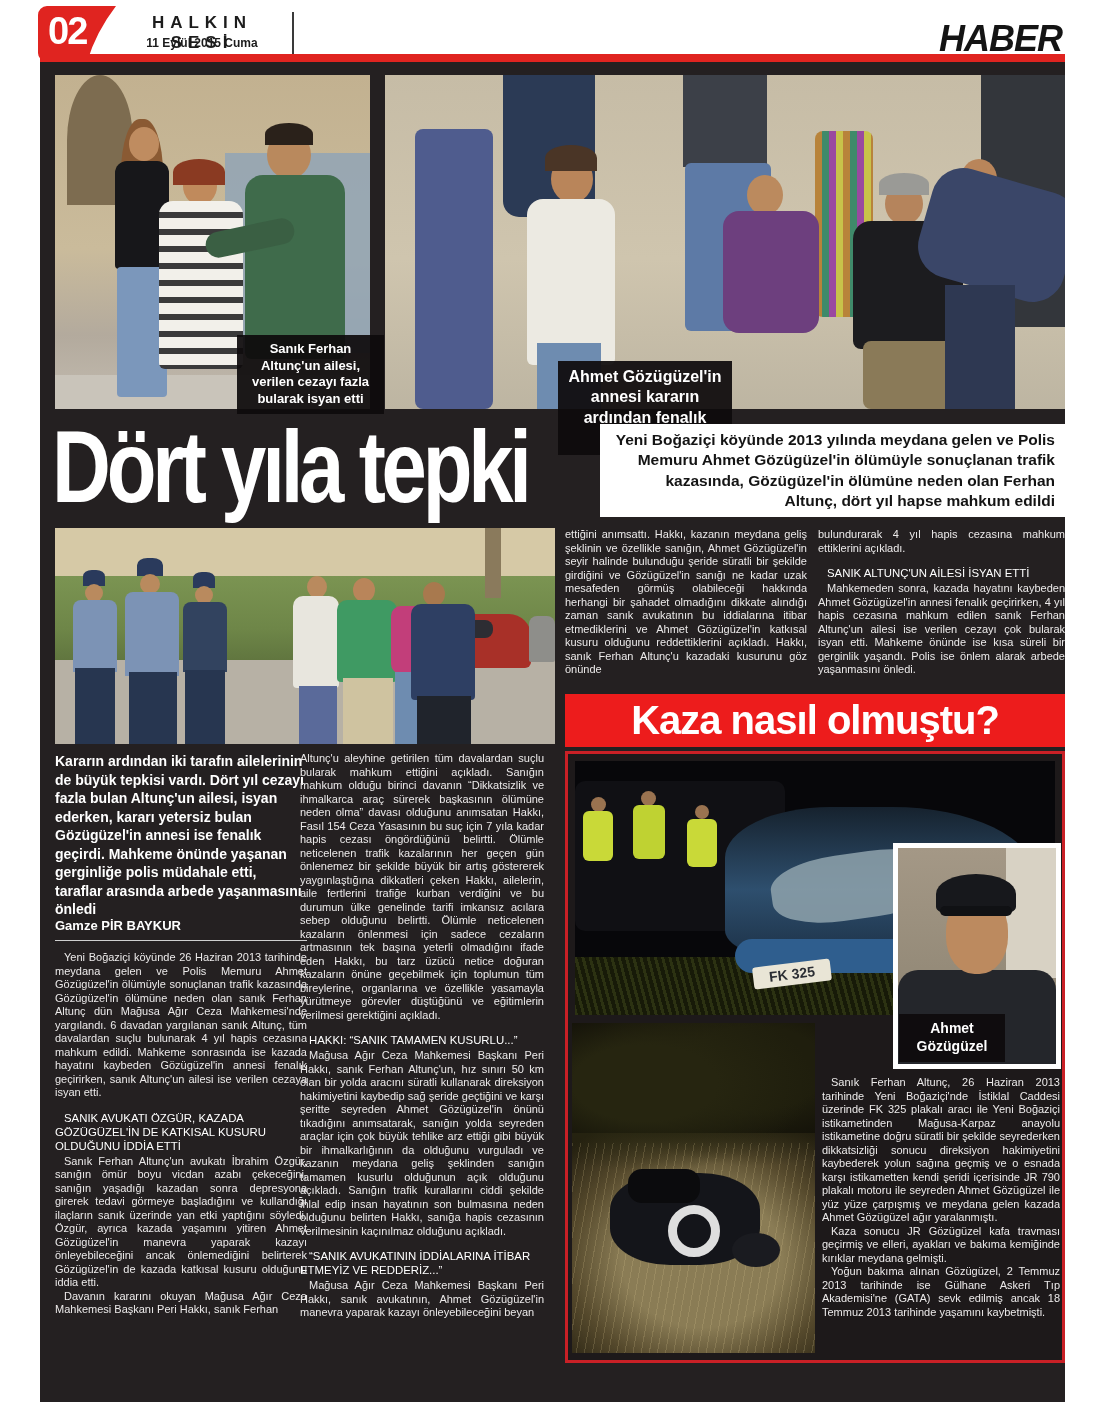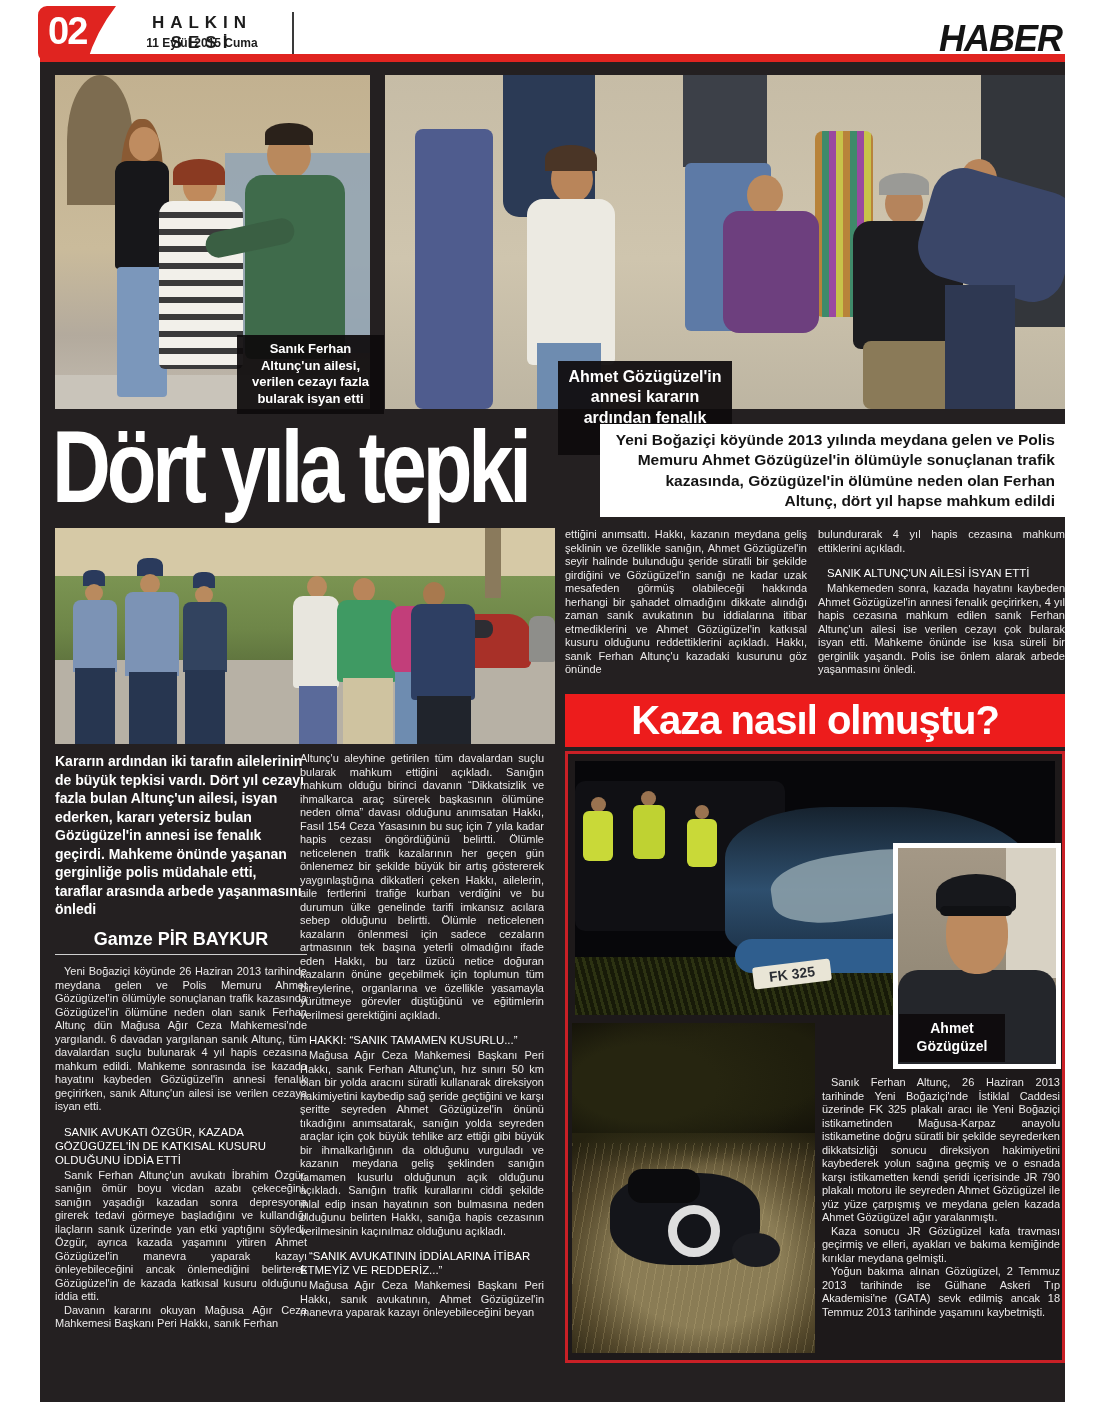--- a/index.html
+++ b/index.html
@@ -32,21 +32,21 @@
         display:flex;align-items:center;justify-content:center;}
   .deck .t{color:#141414;font-weight:bold;font-size:15.5px;line-height:1.32;text-align:right;
            padding:2px 10px;}
   
   .col{position:absolute;color:#eceaea;font-size:11px;line-height:13.5px;text-align:justify;
        overflow:hidden;}
   .p{text-indent:9px;margin:0;}
   .sub{color:#ffffff;font-weight:normal;margin:11px 0 2px 0;text-align:left;text-indent:9px;
        font-size:11.4px;line-height:14px;}
   .intro{color:#ffffff;font-weight:bold;font-size:14px;line-height:18.5px;text-align:left;margin:0;}
-  .byline{color:#ffffff;font-weight:bold;font-size:18px;text-align:center;margin:14px 0 8px 0;}
+  .byline{color:#ffffff;font-weight:bold;font-size:13px;text-align:left;margin:0 0 8px 0;}
   .hr{height:1px;background:#cfcfcf;margin:0 0 10px 0;}
   
   .banner{position:absolute;left:565px;top:694px;width:500px;height:53px;background:#ed1c1c;
           color:#ffffff;font-weight:bold;font-size:40px;line-height:52px;text-align:center;
           letter-spacing:-1px;}
   .redbox{position:absolute;left:565px;top:751px;width:494px;height:606px;border:3px solid #c92026;
           background:#1d191a;}
   .plate{position:absolute;background:#e9e5d6;color:#2a2d33;font-weight:bold;font-size:14px;
          text-align:center;border-radius:3px;transform:rotate(-7deg);}
 </style>

